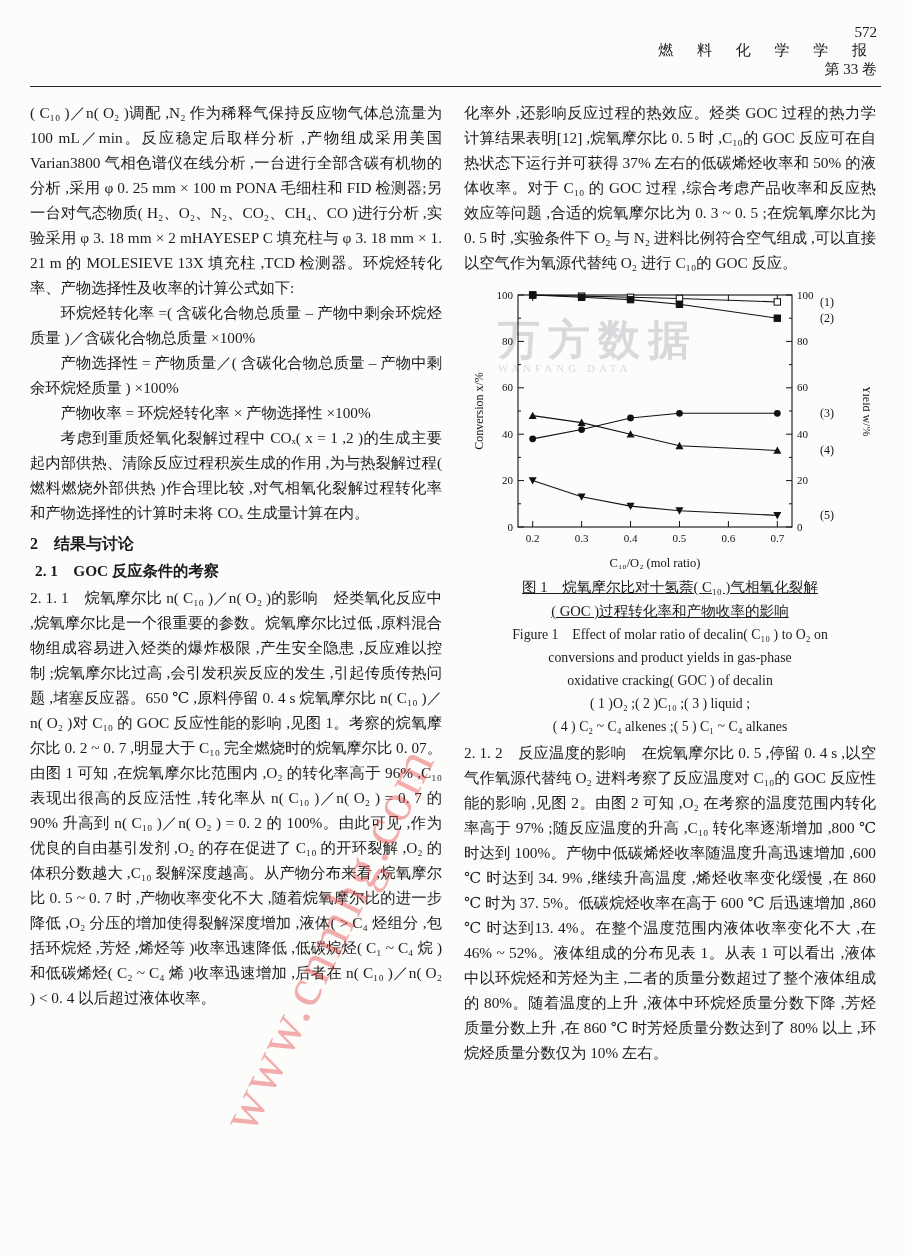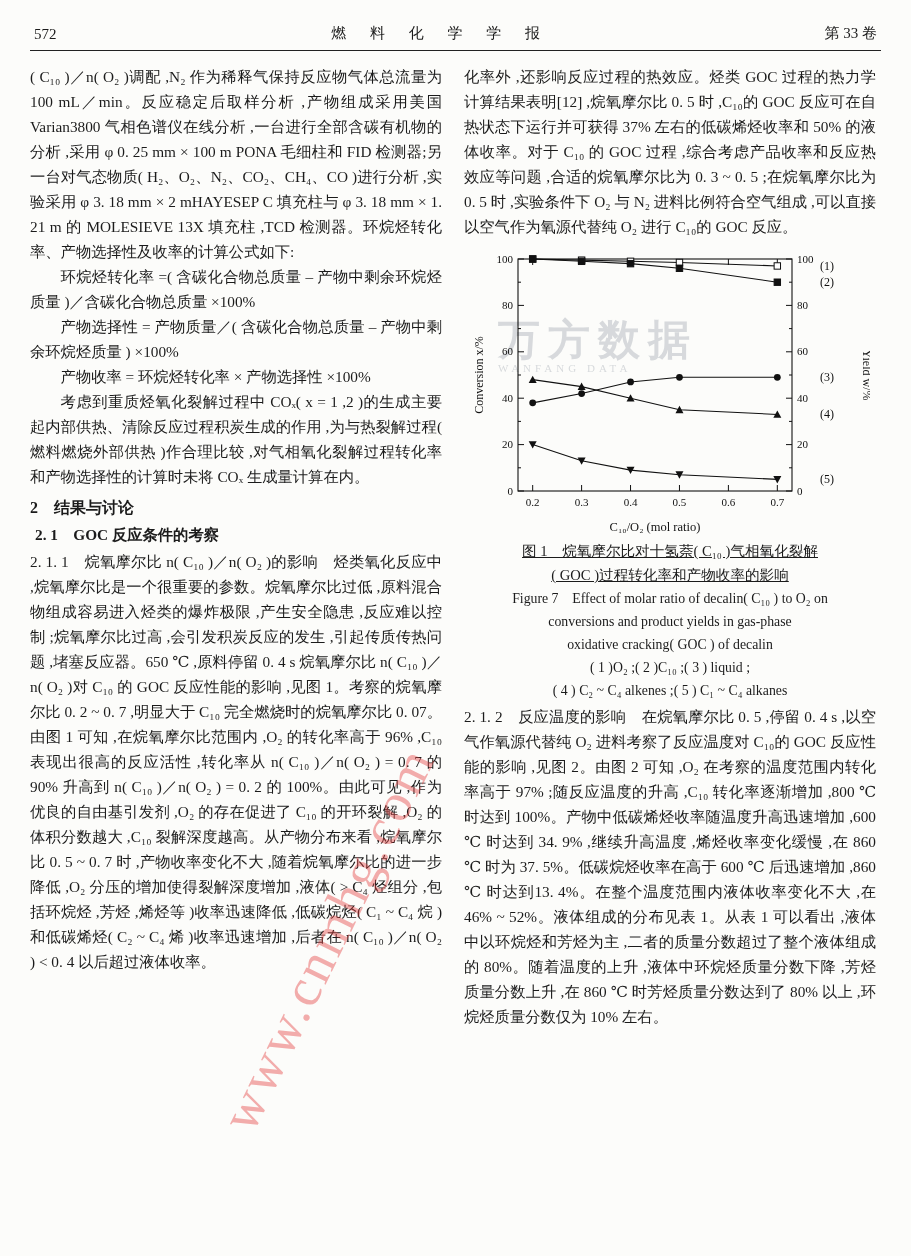--- a/index.html
+++ b/index.html
@@ -3,21 +3,21 @@
 <meta charset="utf-8">
 <style>
   html,body{margin:0;padding:0;}
   body{
     width:911px;height:1256px;overflow:hidden;position:relative;
     background:#fcfcfa;color:#1b1b1b;
     font-family:"Liberation Serif","DejaVu Serif",serif;
   }
   .page{padding:24px 30px 0;position:relative;}
   .hdr{display:flex;justify-content:space-between;align-items:flex-end;
-       font-size:15px;padding:0 4px 7px;border-bottom:1.6px solid #222;}
+       font-size:15px;padding:0 4px 7px;border-bottom:1.6px solid #222;flex-direction:column;}
   .hdr .jt{letter-spacing:10px;text-align:center;}
   .columns{display:flex;gap:22px;margin-top:13px;}
   .col{width:412px;font-size:15.3px;line-height:25px;text-align:justify;}
   .col p{margin:0;}
   .indent{text-indent:2em;}
   .formula{text-indent:2em;}
   h3.sec{font-size:16px;margin:6px 0 2px;font-weight:bold;}
   h4.sub{font-size:15.3px;margin:2px 5px 2px;font-weight:bold;}
   .figure-block{margin:4px 0 2px;text-align:center;position:relative;z-index:2;}
   .figure-block svg{display:block;margin:0 auto;}
@@ -153,21 +153,21 @@
             <polyline points="62.67857142857143,201.6 111.60714285714286,217.84 160.53571428571428,227.12 209.46428571428572,231.76 307.32142857142856,236.4" fill="none" stroke="#111" stroke-width="1.1"></polyline>
             <path d="M62.67857142857143 205.6 L66.67857142857143 198.2 L58.67857142857143 198.2 Z" fill="#111"></path>
             <path d="M111.60714285714286 221.84 L115.60714285714286 214.44 L107.60714285714286 214.44 Z" fill="#111"></path>
             <path d="M160.53571428571428 231.12 L164.53571428571428 223.72 L156.53571428571428 223.72 Z" fill="#111"></path>
             <path d="M209.46428571428572 235.76 L213.46428571428572 228.35999999999999 L205.46428571428572 228.35999999999999 Z" fill="#111"></path>
             <path d="M307.32142857142856 240.4 L311.32142857142856 233 L303.32142857142856 233 Z" fill="#111"></path>
             <text x="350" y="240.4" text-anchor="start" font-size="12" fill="#111">(5)</text>
           </svg>
         <div class="cap-cn">图 1　烷氧摩尔比对十氢萘( C₁₀ )气相氧化裂解</div>
         <div class="cap-cn">( GOC )过程转化率和产物收率的影响</div>
-        <div class="cap-en">Figure 7　Effect of molar ratio of decalin( C₁₀ ) to O₂ on</div>
+        <div class="cap-en">Figure 1　Effect of molar ratio of decalin( C₁₀ ) to O₂ on</div>
         <div class="cap-en">conversions and product yields in gas-phase</div>
         <div class="cap-en">oxidative cracking( GOC ) of decalin</div>
         <div class="cap-en">( 1 )O₂ ;( 2 )C₁₀ ;( 3 ) liquid ;</div>
         <div class="cap-en">( 4 ) C₂ ~ C₄ alkenes ;( 5 ) C₁ ~ C₄ alkanes</div>
       </div>
 
       <p>2. 1. 2　反应温度的影响　在烷氧摩尔比 0. 5 ,停留 0. 4 s ,以空气作氧源代替纯 O₂ 进料考察了反应温度对 C₁₀的 GOC 反应性能的影响 ,见图 2。由图 2 可知 ,O₂ 在考察的温度范围内转化率高于 97% ;随反应温度的升高 ,C₁₀ 转化率逐渐增加 ,800 ℃ 时达到 100%。产物中低碳烯烃收率随温度升高迅速增加 ,600 ℃ 时达到 34. 9% ,继续升高温度 ,烯烃收率变化缓慢 ,在 860 ℃ 时为 37. 5%。低碳烷烃收率在高于 600 ℃ 后迅速增加 ,860 ℃ 时达到13. 4%。在整个温度范围内液体收率变化不大 ,在 46% ~ 52%。液体组成的分布见表 1。从表 1 可以看出 ,液体中以环烷烃和芳烃为主 ,二者的质量分数超过了整个液体组成的 80%。随着温度的上升 ,液体中环烷烃质量分数下降 ,芳烃质量分数上升 ,在 860 ℃ 时芳烃质量分数达到了 80% 以上 ,环烷烃质量分数仅为 10% 左右。</p>
     </div>
 
   </div>

